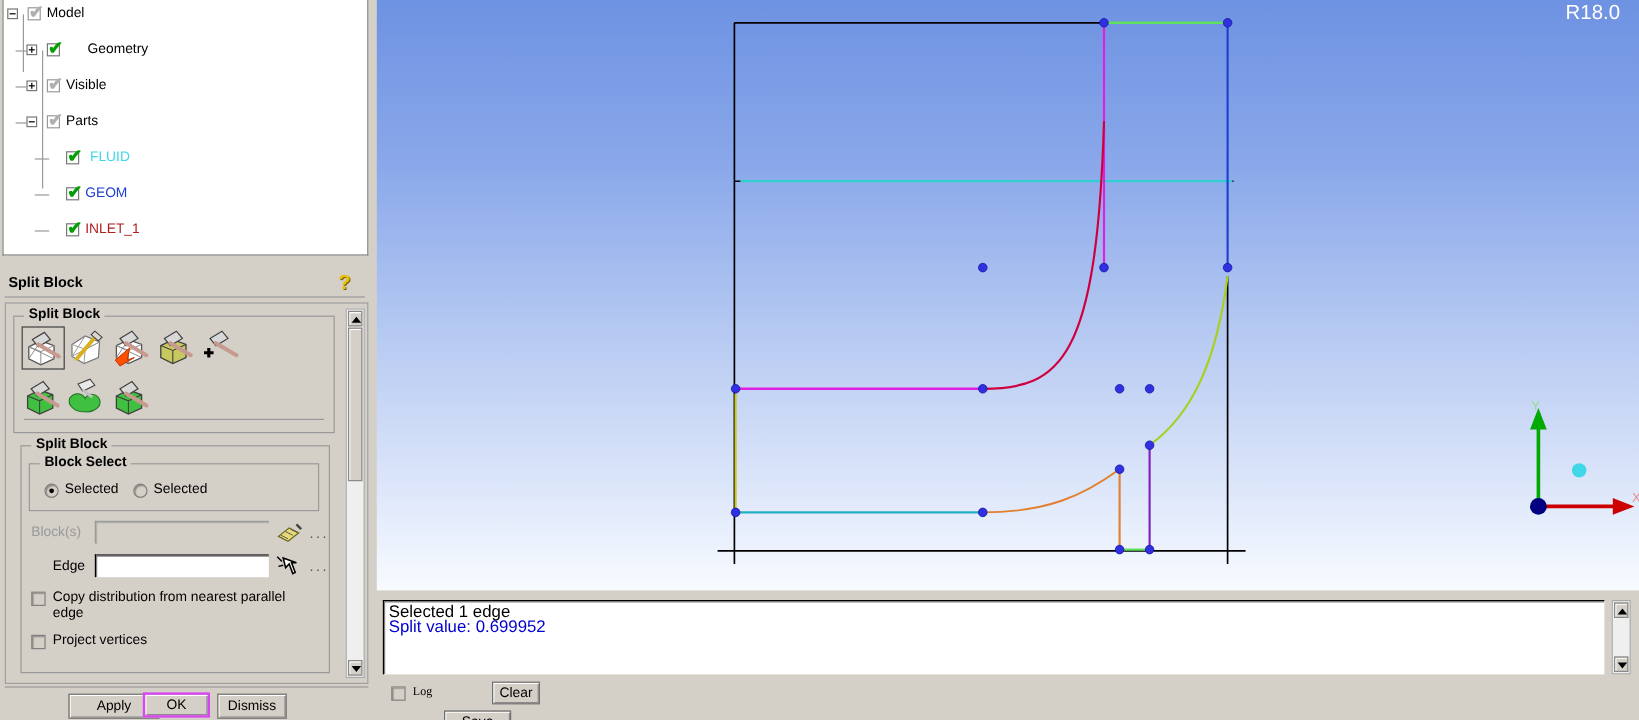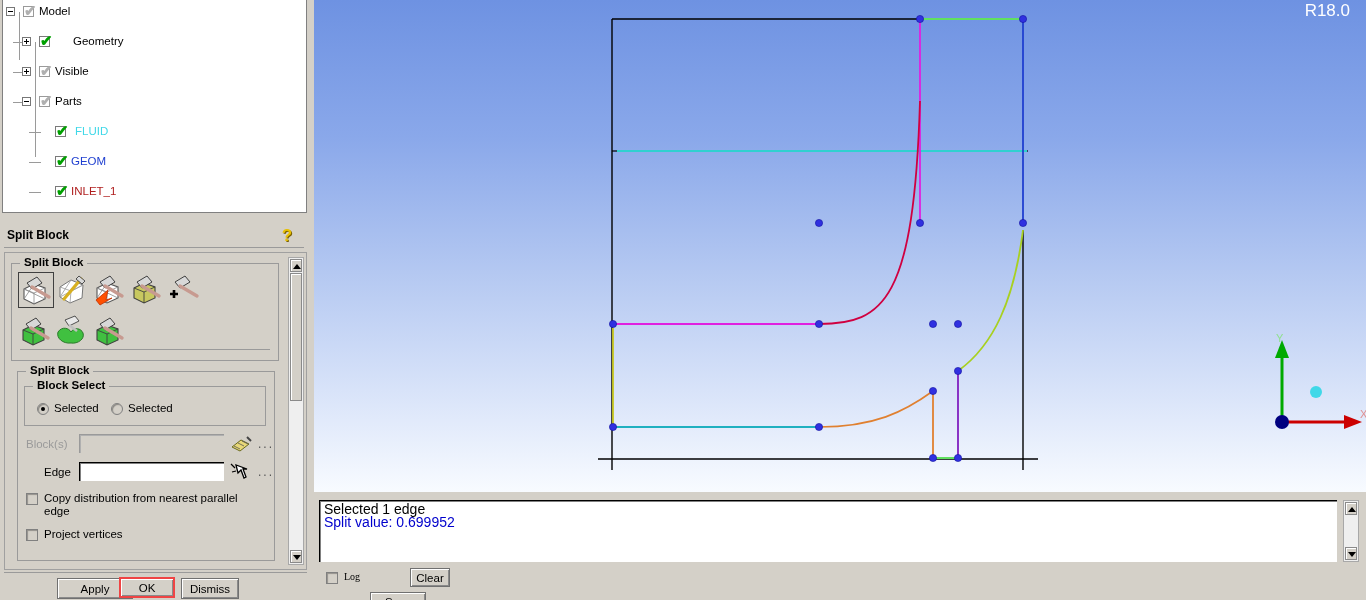--- a/index.html
+++ b/index.html
@@ -143,21 +143,21 @@
 
   
   #btn-bar { position: absolute; left: 0; top: 572px; width: 311px; height: 28px; }
   .btn {
     position: absolute; height: 21px; background: #d4d0c8;
     border: 1px solid #707070;
     box-shadow: inset 1px 1px 0 #ffffff, inset -1px -1px 0 #8a8a8a;
     font-size: 11.5px; color: #000; text-align: center; line-height: 20px;
     cursor: default;
   }
-  .btn.default { border: 2px solid #ef4444; line-height: 18px; }
+  .btn.default { border: 2px solid #d946ef; line-height: 18px; }
 
   
   #viewport {
     position: absolute; left: 314px; top: 0; width: 1052px; height: 492px;
     background: linear-gradient(to bottom, #6e92e2 0%, #8aa8ea 28%, #b8cbf2 58%, #dce6fa 82%, #f8fbff 100%);
     overflow: hidden;
   }
   #ansys-logo {
     position: absolute; right: 16px; top: 4px; text-align: right;
     color: #ffffff; pointer-events: none;

